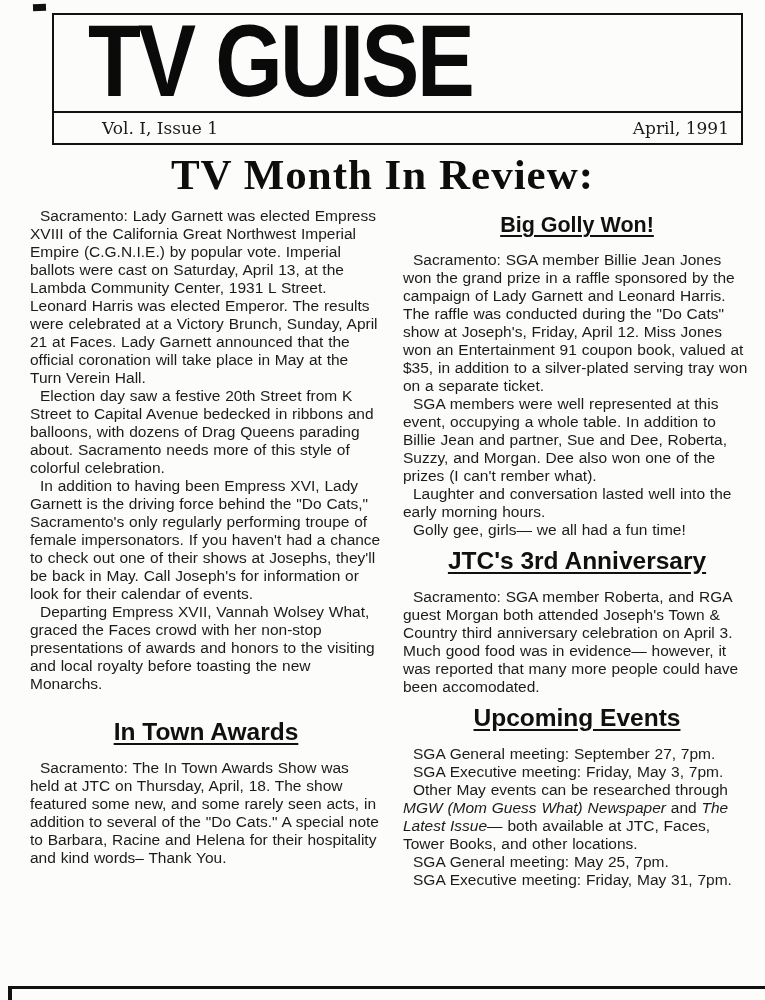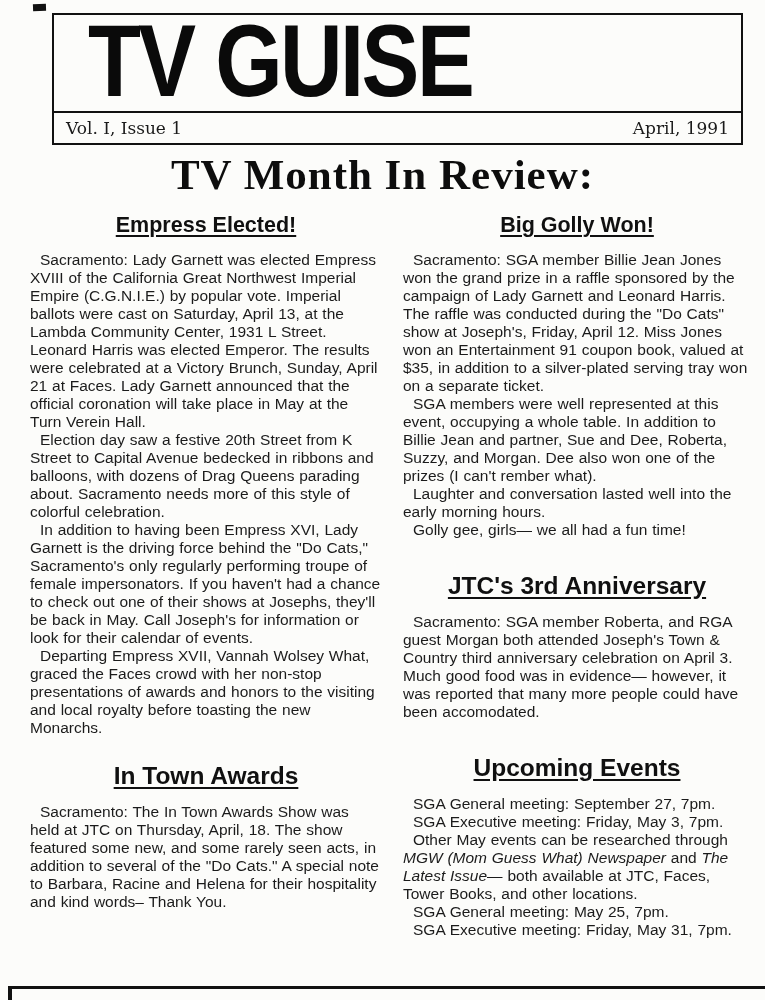--- a/index.html
+++ b/index.html
@@ -22,38 +22,38 @@
   }
   .masthead-title span {
     display:inline-block; transform:scaleX(0.85); transform-origin:center;
     font-family:"Liberation Sans", sans-serif; font-weight:bold;
     font-size:102px; line-height:92px; letter-spacing:-3px; color:#0a0a0a;
     white-space:nowrap;
   }
   .masthead-info {
     display:flex; justify-content:space-between; align-items:center;
     height:30px; padding:0 12px;
-    font-family:"DejaVu Serif", serif; font-size:17px; color:#1a1a1a;
+    font-family:"DejaVu Serif", serif; font-size:17px; color:#1a1a1a;margin-left:36px;
   }
   .headline {
     margin:5px 0 0; text-align:center;
     font-family:"Liberation Serif", serif; font-weight:bold;
     font-size:43px; line-height:50px; letter-spacing:1px; color:#0d0d0d;
   }
   .columns { display:flex; margin:7px 0 0 30px; gap:21px; }
   .col-left  { width:352px; }
   .col-right { width:348px; }
   h2 {
     font-family:"Liberation Sans", sans-serif; font-weight:bold;
     font-size:21.5px; line-height:26px; text-align:center;
     text-decoration:underline; text-underline-offset:3px;
     margin:5px 0 13px; color:#101010;
   }
   h2.big { font-size:24.5px; line-height:29px;margin-top:24px; }
-  h2.gap-top   { margin-top:32px; }
+  h2.gap-top   { margin-top:7px; }
   .para {
     margin:0; text-indent:10px;
     font-size:15.5px; line-height:18px; color:#1b1b1b;
     word-spacing:0.5px;
   }
   .bottom-box {
     position:absolute; left:8px; top:986px; width:770px; height:20px;
     border-top:3px solid #111; border-left:4px solid #111;
   }
 </style>
@@ -72,21 +72,20 @@
       <span>Vol. I, Issue 1</span>
       <span>April, 1991</span>
     </div>
   </div>
 
   <h1 class="headline">TV Month In Review:</h1>
 
   <div class="columns">
 
     <div class="col-left">
-      <h2>Empress Elected!</h2>
       <p class="para">Sacramento: Lady Garnett was elected Empress XVIII of the California Great Northwest Imperial Empire (C.G.N.I.E.) by popular vote. Imperial ballots were cast on Saturday, April 13, at the Lambda Community Center, 1931 L Street. Leonard Harris was elected Emperor. The results were celebrated at a Victory Brunch, Sunday, April 21 at Faces. Lady Garnett announced that the official coronation will take place in May at the Turn Verein Hall.</p>
       <p class="para">Election day saw a festive 20th Street from K Street to Capital Avenue bedecked in ribbons and balloons, with dozens of Drag Queens parading about. Sacramento needs more of this style of colorful celebration.</p>
       <p class="para">In addition to having been Empress XVI, Lady Garnett is the driving force behind the "Do Cats," Sacramento's only regularly performing troupe of female impersonators. If you haven't had a chance to check out one of their shows at Josephs, they'll be back in May. Call Joseph's for information or look for their calendar of events.</p>
       <p class="para">Departing Empress XVII, Vannah Wolsey What, graced the Faces crowd with her non-stop presentations of awards and honors to the visiting and local royalty before toasting the new Monarchs.</p>
 
       <h2 class="big">In Town Awards</h2>
       <p class="para">Sacramento: The In Town Awards Show was held at JTC on Thursday, April, 18. The show featured some new, and some rarely seen acts, in addition to several of the "Do Cats." A special note to Barbara, Racine and Helena for their hospitality and kind words– Thank You.</p>
     </div>
 
     <div class="col-right">

